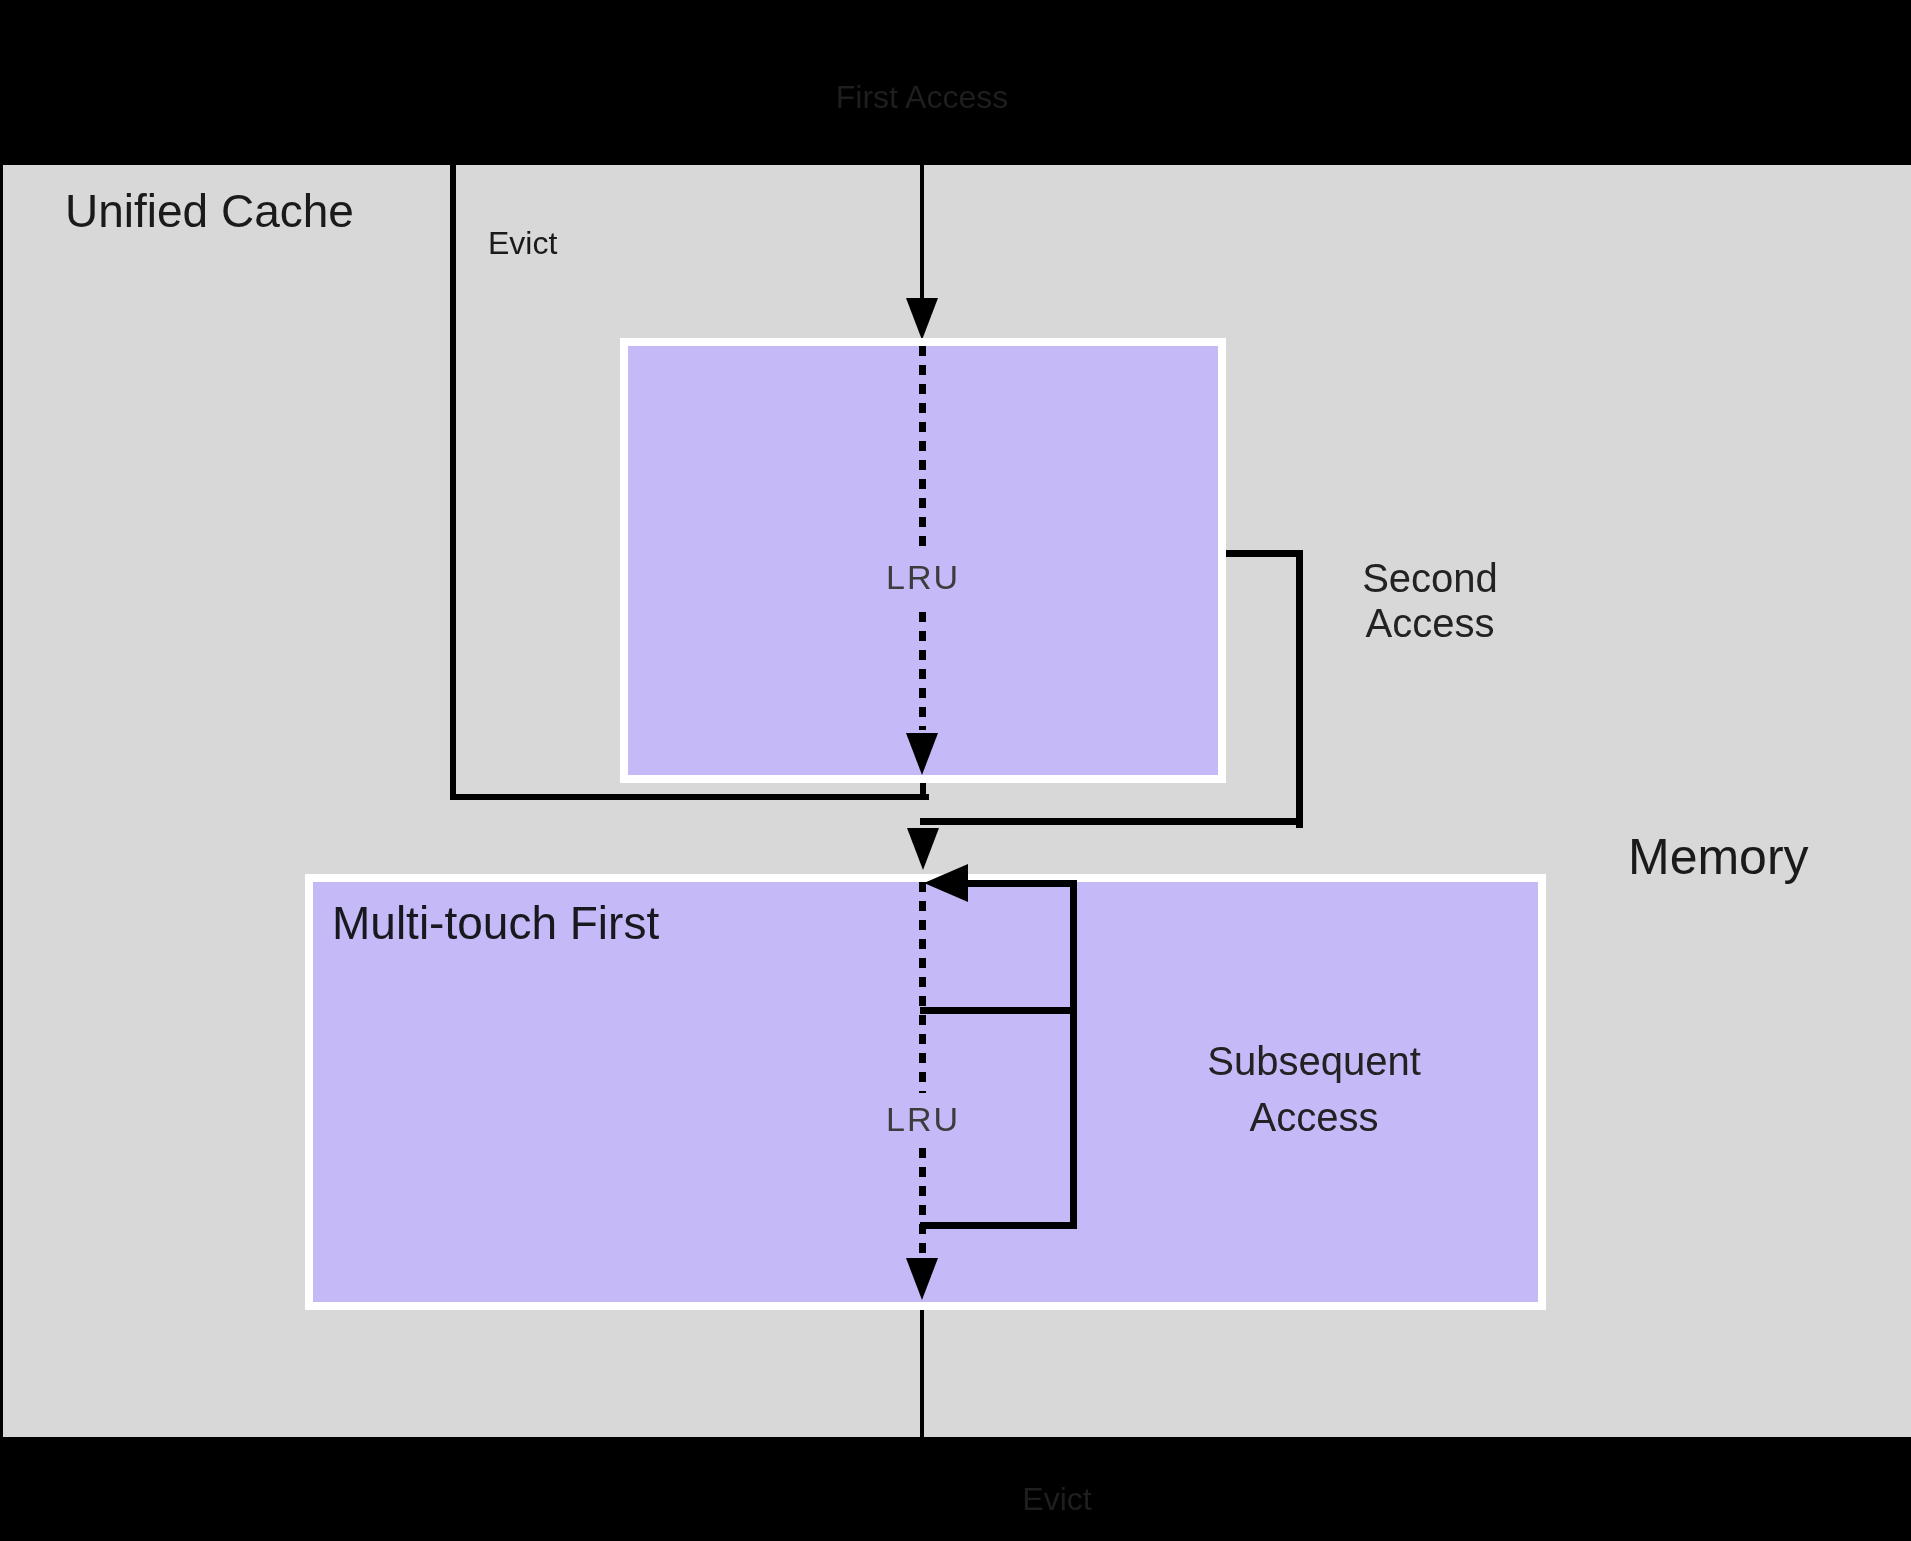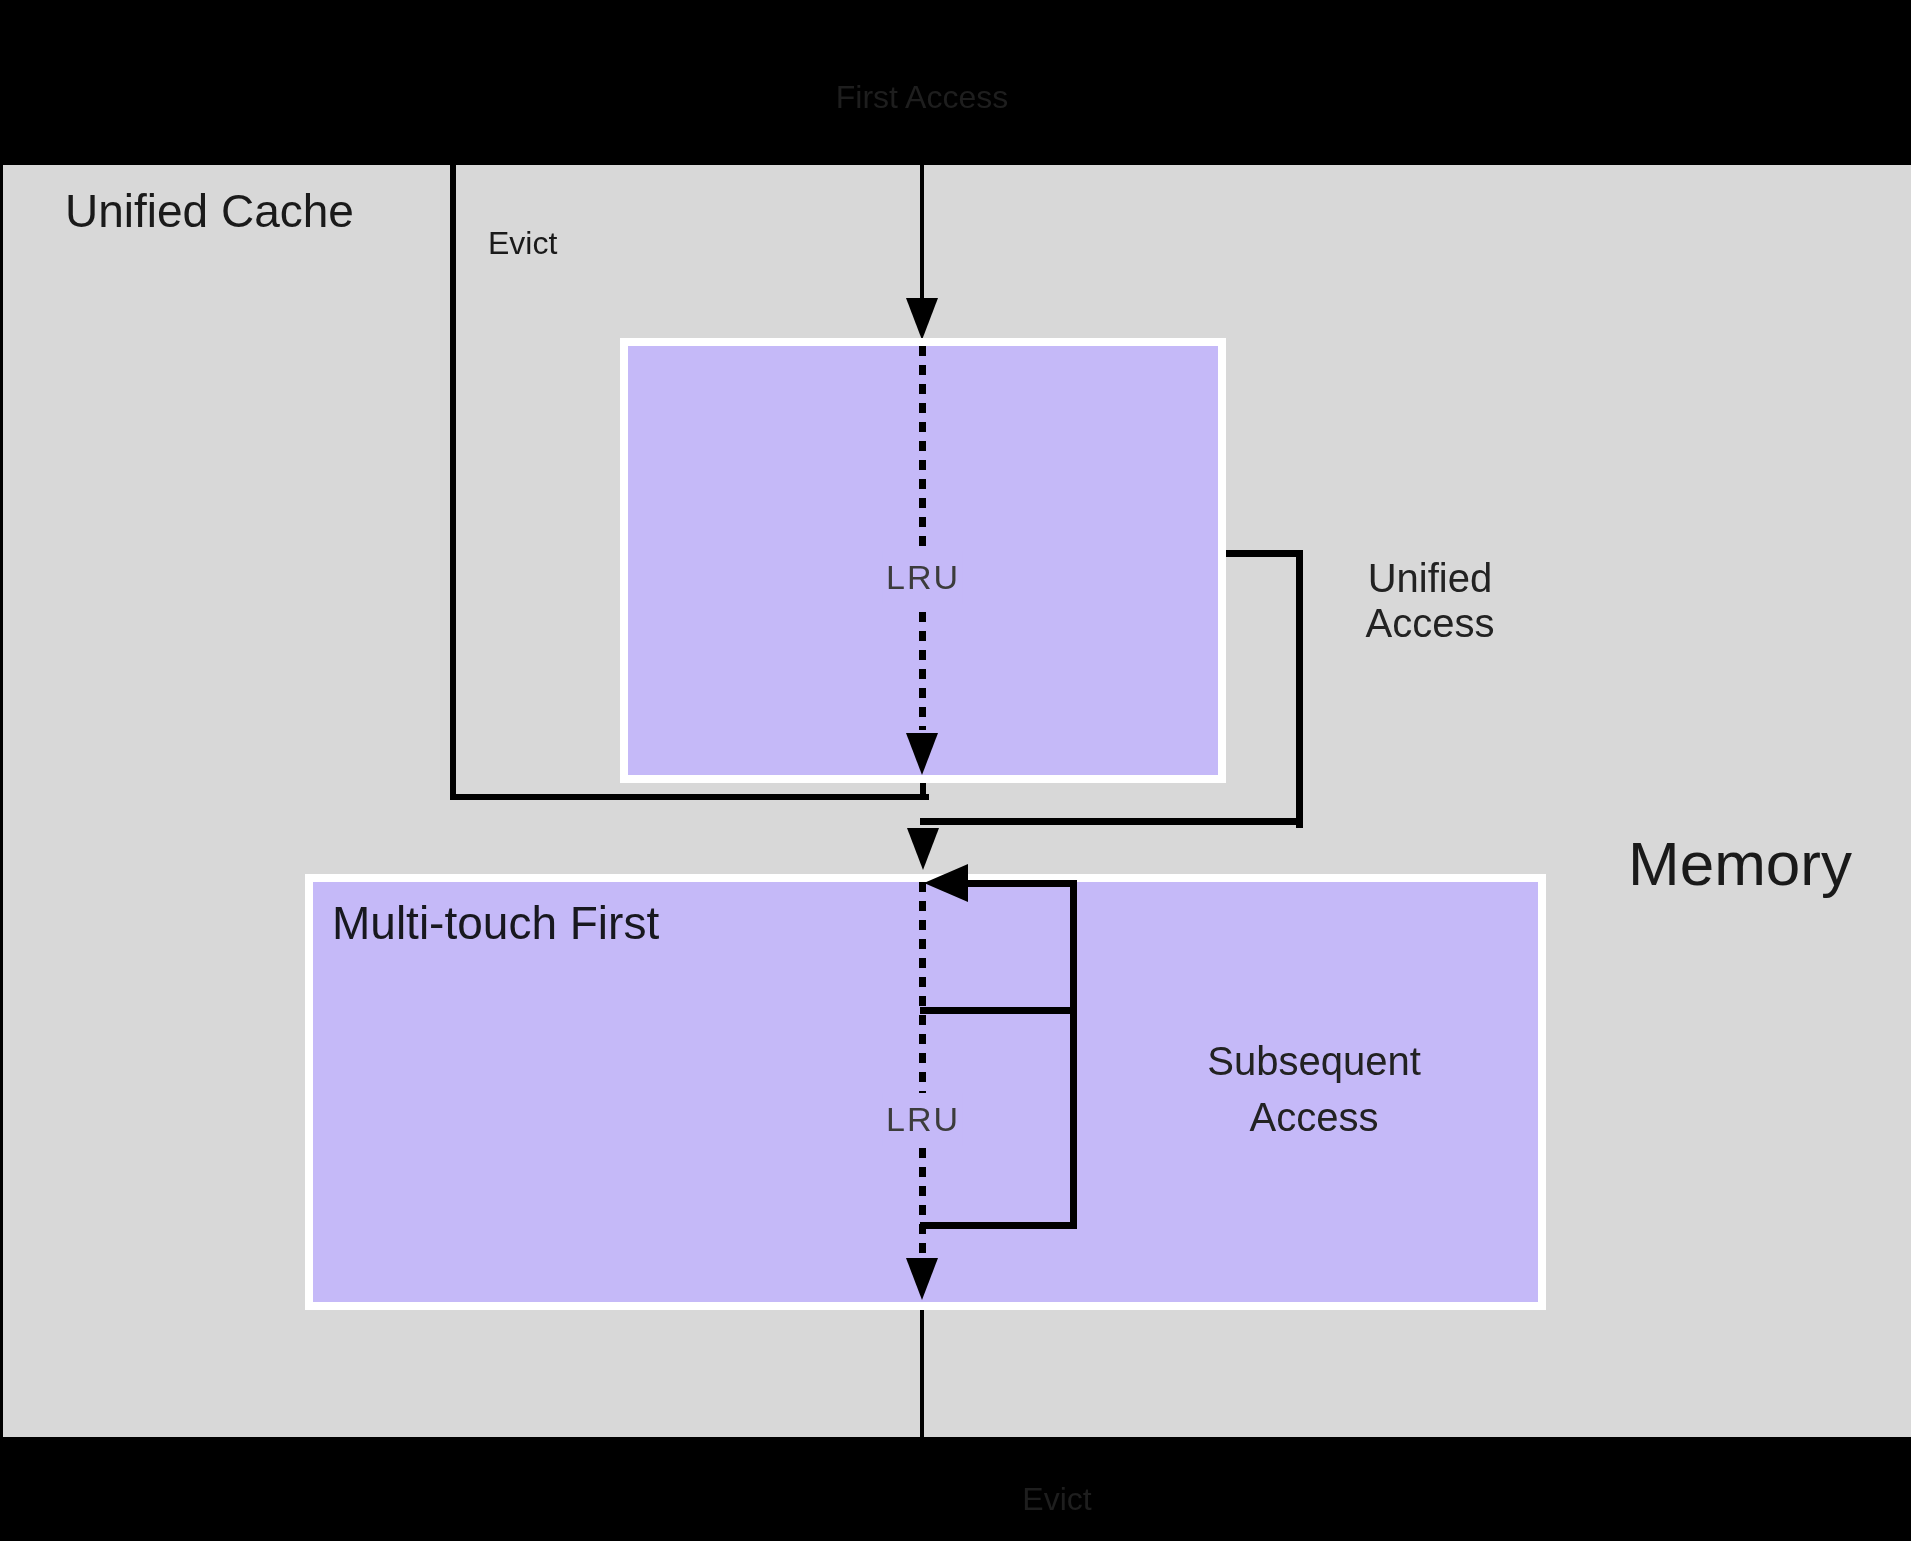--- a/index.html
+++ b/index.html
@@ -65,40 +65,40 @@
 <body>
 
 <div class="stage">
 
   <div class="abs canvas-area"></div>
 
   <div class="abs lbl lbl-on-black mid-label center-x" style="left:922px;top:80px;">First Access</div>
 
   <div class="abs lbl big-label" style="left:29px;top:186px;margin-left:36px;">Unified Cache</div>
   <div class="abs lbl mid-label" style="left:488px;top:226px;">Evict</div>
-  <div class="abs lbl" style="left:1628px;top:830px;font-size:62px;">Memory</div>
+  <div class="abs lbl" style="left:1628px;top:830px;font-size:50px;">Memory</div>
 
   <div class="abs vline" style="left:920px;top:165px;width:4px;height:140px;"></div>
   <div class="abs arrow-down" style="left:906px;top:298px;"></div>
 
   <div class="abs vline" style="left:450px;top:165px;width:6px;height:635px;"></div>
   <div class="abs hline" style="left:450px;top:794px;width:479px;height:6px;"></div>
   <div class="abs vline" style="left:920px;top:779px;width:6px;height:21px;"></div>
 
   <div class="abs pool" style="left:620px;top:338px;width:606px;height:445px;"></div>
   <div class="abs dashline" style="left:919px;top:346px;height:384px;"></div>
   <div class="abs arrow-down" style="left:906px;top:733px;"></div>
   <div class="abs lru" style="left:923px;top:531px;">LRU</div>
 
   <div class="abs hline" style="left:1226px;top:550px;width:77px;height:7px;"></div>
   <div class="abs vline" style="left:1296px;top:550px;width:7px;height:278px;"></div>
   <div class="abs hline" style="left:920px;top:818px;width:383px;height:7px;"></div>
   <div class="abs arrow-down" style="left:907px;top:828px;"></div>
   <div class="abs small-2line center-x" style="left:1430px;top:556px;line-height:45px;">
-    <div>Unified</div>
+    <div>Second</div>
     <div>Access</div>
   </div>
 
   <div class="abs pool" style="left:305px;top:874px;width:1241px;height:436px;"></div>
   <div class="abs pool-title" style="left:332px;top:896px;">Multi-touch First</div>
   <div class="abs dashline" style="left:919px;top:882px;height:373px;"></div>
   <div class="abs arrow-down" style="left:906px;top:1258px;"></div>
   <div class="abs lru" style="left:923px;top:1073px;">LRU</div>
 
   <div class="abs hline" style="left:935px;top:880px;width:142px;height:7px;"></div>

